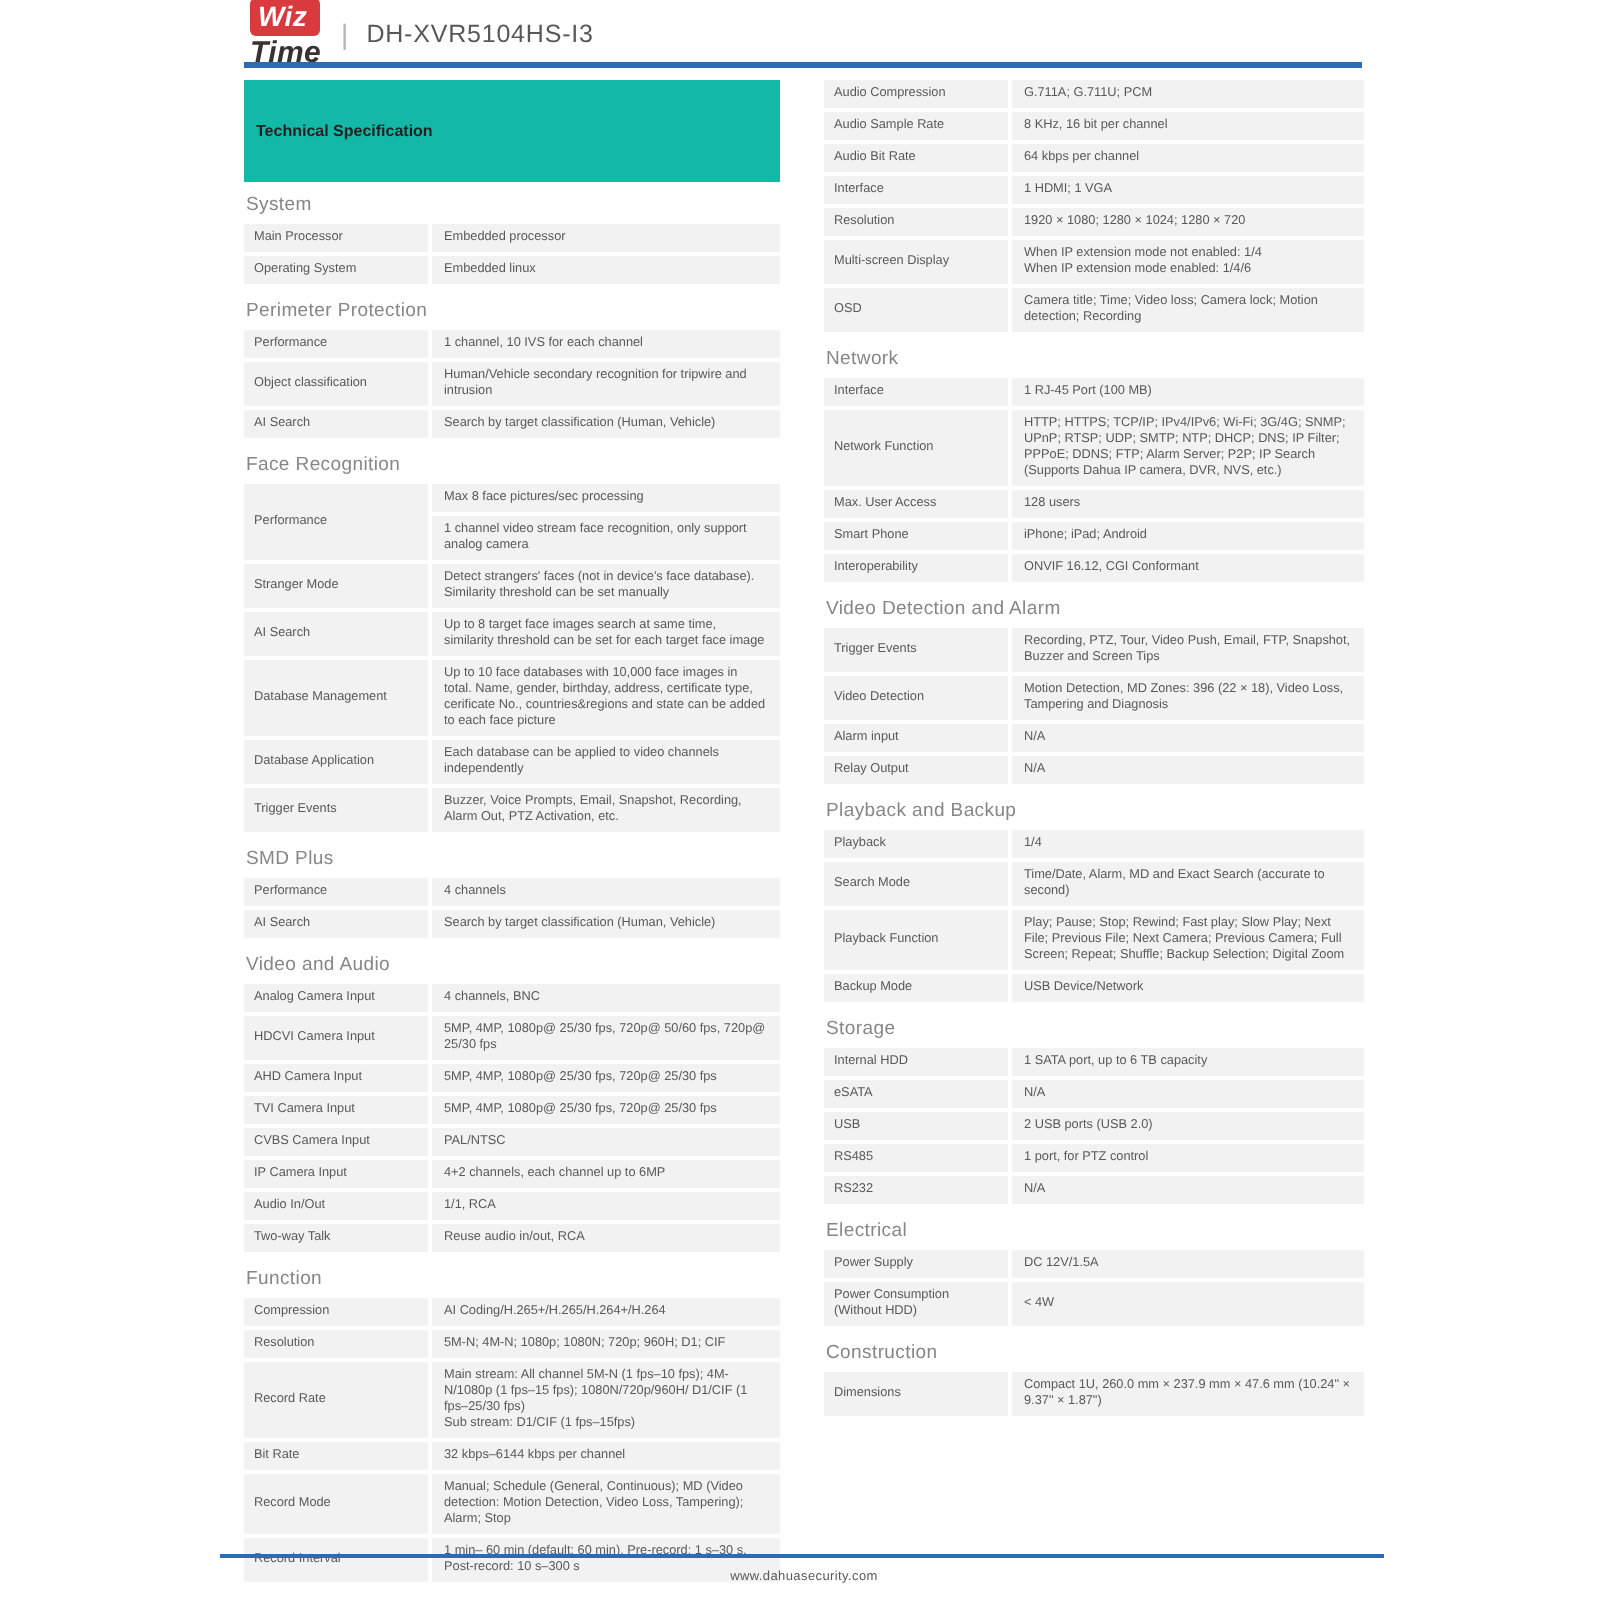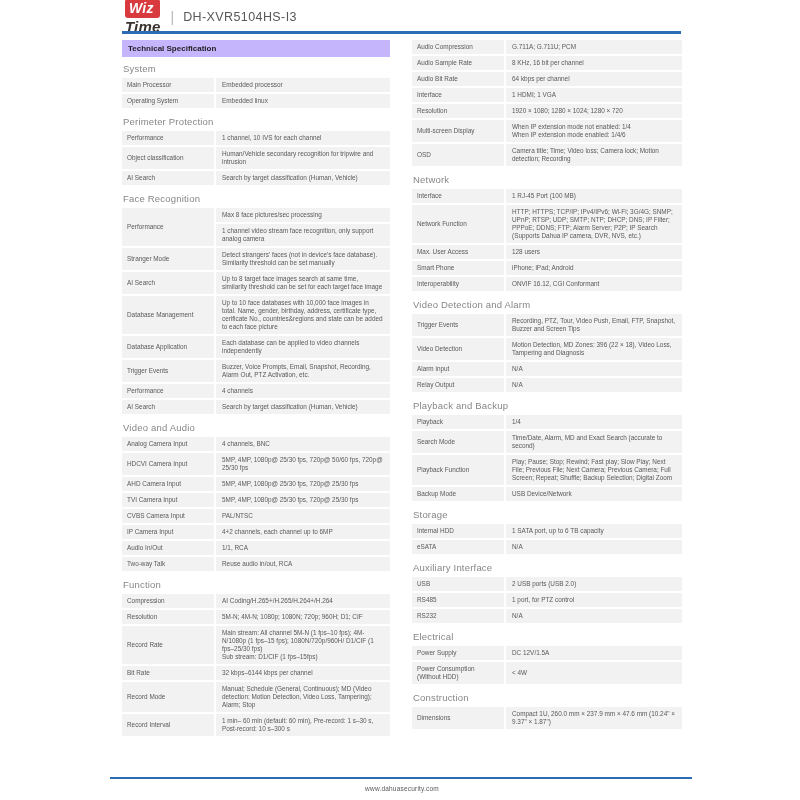--- a/index.html
+++ b/index.html
@@ -31,22 +31,22 @@
     position:absolute;left:122px;top:785px;width:560px;text-align:center;
     font-size:6.5px;color:#595959;letter-spacing:.2px;
   }
 
   
   .columns{position:absolute;left:122px;top:40px;width:560px;display:flex;}
   .col-left{width:268px;margin-right:22px;flex:none;}
   .col-right{width:270px;flex:none;}
 
   .title-bar{
-    background:#c4b5fd;color:#1f1f1f;font-weight:bold;font-size:8px;
-    padding:4px 6px;line-height:9px;
+    background:#14b8a6;color:#1f1f1f;font-weight:bold;font-size:8px;
+    padding:21px 6px;line-height:9px;
   }
 
   .section-title{
     color:#868686;font-size:9.5px;line-height:11px;margin:6px 0 4px 1px;
     letter-spacing:.2px;
   }
   .spec-table{display:flex;flex-direction:column;}
   .spec-row{display:flex;margin-bottom:2px;align-items:stretch;}
   .cell{background:#f2f2f2;color:#595959;font-size:6.4px;line-height:8px;}
   .cell.label{
@@ -149,20 +149,21 @@
                 <div class="cell value">Each database can be applied to video channels independently</div>
               </div>
             </div>
             <div class="spec-row">
               <div class="cell label">Trigger Events</div>
               <div class="vals">
                 <div class="cell value">Buzzer, Voice Prompts, Email, Snapshot, Recording, Alarm Out, PTZ Activation, etc.</div>
               </div>
             </div>
           </div>
+          <div class="section-title">SMD Plus</div>
           <div class="spec-table">
             <div class="spec-row">
               <div class="cell label">Performance</div>
               <div class="vals">
                 <div class="cell value">4 channels</div>
               </div>
             </div>
             <div class="spec-row">
               <div class="cell label">AI Search</div>
               <div class="vals">
@@ -407,21 +408,20 @@
                 <div class="cell value">1 SATA port, up to 6 TB capacity</div>
               </div>
             </div>
             <div class="spec-row">
               <div class="cell label">eSATA</div>
               <div class="vals">
                 <div class="cell value">N/A</div>
               </div>
             </div>
           </div>
-          <div class="section-title">Auxiliary Interface</div>
           <div class="spec-table">
             <div class="spec-row">
               <div class="cell label">USB</div>
               <div class="vals">
                 <div class="cell value">2 USB ports (USB 2.0)</div>
               </div>
             </div>
             <div class="spec-row">
               <div class="cell label">RS485</div>
               <div class="vals">

